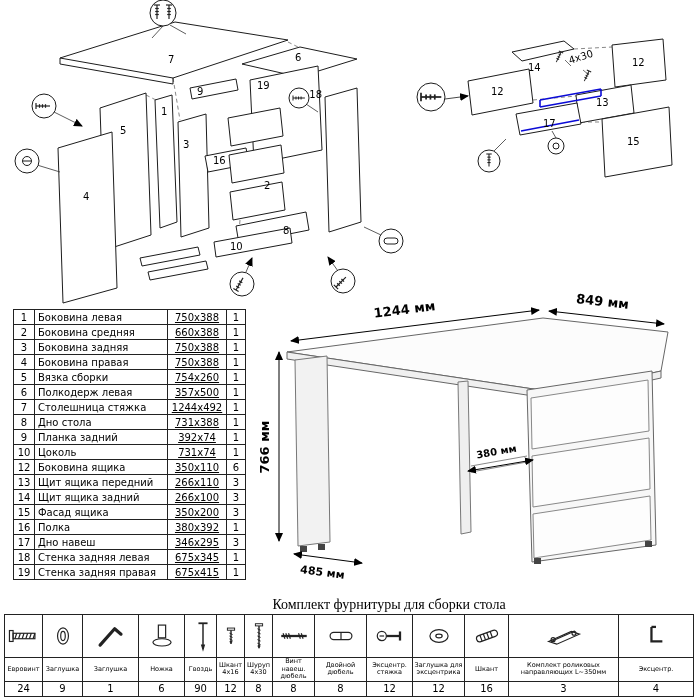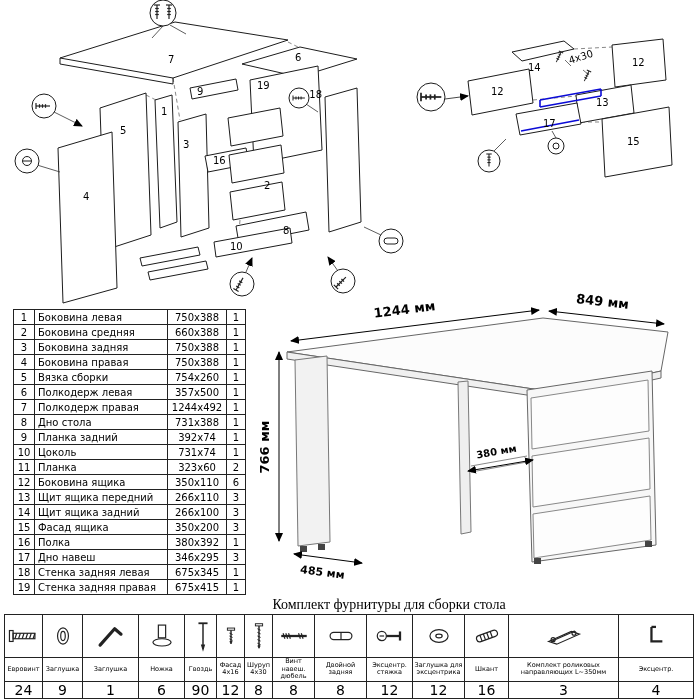--- a/index.html
+++ b/index.html
@@ -10,32 +10,32 @@
   .plabel{font-size:10px;}
   .dim{font-weight:bold;font-size:13px;}
   .dim-sm{font-weight:bold;font-size:10px;}
   .dim-md{font-weight:bold;font-size:11px;}
 
   #parts-table{position:absolute;left:13px;top:309px;}
   table.parts{border-collapse:collapse;font-size:10px;color:#000;}
   table.parts td{border:1px solid #222;padding:0 3px;height:14px;line-height:13px;white-space:nowrap;}
   td.c-num{width:14px;text-align:center;padding:0 1px;}
   td.c-name{width:126px;}
-  td.c-size{width:52px;text-align:center;}
+  td.c-size{width:52px;text-align:center;text-decoration:underline;}
   td.c-qty{width:12px;text-align:center;padding:0 1px;}
 
   #caption{position:absolute;left:0;top:597px;width:698px;text-align:center;
            font-family:"Liberation Serif",serif;font-size:14px;color:#000;margin-left:40px;}
 
   #hardware-table{position:absolute;left:4px;top:614px;width:690px;
                   border-collapse:collapse;table-layout:fixed;color:#000;}
   #hardware-table td{border:1px solid #222;text-align:center;vertical-align:middle;padding:0;overflow:hidden;}
   tr.hw-icons td{height:42px;}
   tr.hw-names td{height:22px;font-size:6.5px;line-height:7.5px;padding:0 1px;}
-  tr.hw-qty td{height:14px;font-size:14px;margin-top:28px;}
+  tr.hw-qty td{height:14px;font-size:10px;margin-top:28px;}
   .hwicon{display:block;margin:0 auto;stroke:#222;fill:none;stroke-width:1.3;}
 </style>
 </head>
 <body>
 
 <div class="page">
 
 <svg id="artwork" width="698" height="700" viewBox="0 0 698 700">
   <defs>
     <marker id="ah" markerWidth="9" markerHeight="8" refX="8" refY="4" orient="auto-start-reverse" markerUnits="userSpaceOnUse" viewBox="0 0 9 8">
@@ -261,21 +261,21 @@
 
         <tr>
           <td class="c-num">6</td>
           <td class="c-name">Полкодерж левая</td>
           <td class="c-size">357x500</td>
           <td class="c-qty">1</td>
         </tr>
 
         <tr>
           <td class="c-num">7</td>
-          <td class="c-name">Полкодерж правая</td>
+          <td class="c-name">Столешница стяжка</td>
           <td class="c-size">1244x492</td>
           <td class="c-qty">1</td>
         </tr>
 
         <tr>
           <td class="c-num">8</td>
           <td class="c-name">Дно стола</td>
           <td class="c-size">731x388</td>
           <td class="c-qty">1</td>
         </tr>
@@ -287,26 +287,20 @@
           <td class="c-qty">1</td>
         </tr>
 
         <tr>
           <td class="c-num">10</td>
           <td class="c-name">Цоколь</td>
           <td class="c-size">731x74</td>
           <td class="c-qty">1</td>
         </tr>
 
-        <tr>
-          <td class="c-num">11</td>
-          <td class="c-name">Планка</td>
-          <td class="c-size">323x60</td>
-          <td class="c-qty">2</td>
-        </tr>
 
         <tr>
           <td class="c-num">12</td>
           <td class="c-name">Боковина ящика</td>
           <td class="c-size">350x110</td>
           <td class="c-qty">6</td>
         </tr>
 
         <tr>
           <td class="c-num">13</td>
@@ -476,24 +470,24 @@
               <path d="M13,12 h5" stroke-width="2.5"></path>
             </svg>
           </td>
   </tr>
   <tr class="hw-names">
     <td>Евровинт</td>
     <td>Заглушка</td>
     <td>Заглушка</td>
     <td>Ножка</td>
     <td>Гвоздь</td>
-    <td>Фасад 4x16</td>
+    <td>Шкант 4x16</td>
     <td>Шуруп 4x30</td>
     <td>Винт навеш. дюбель</td>
-    <td>Двойной задняя</td>
+    <td>Двойной дюбель</td>
     <td>Эксцентр. стяжка</td>
     <td>Заглушка для эксцентрика</td>
     <td>Шкант</td>
     <td>Комплект роликовых направляющих L~350мм</td>
     <td>Эксцентр.</td>
   </tr>
   <tr class="hw-qty">
     <td>24</td>
     <td>9</td>
     <td>1</td>

